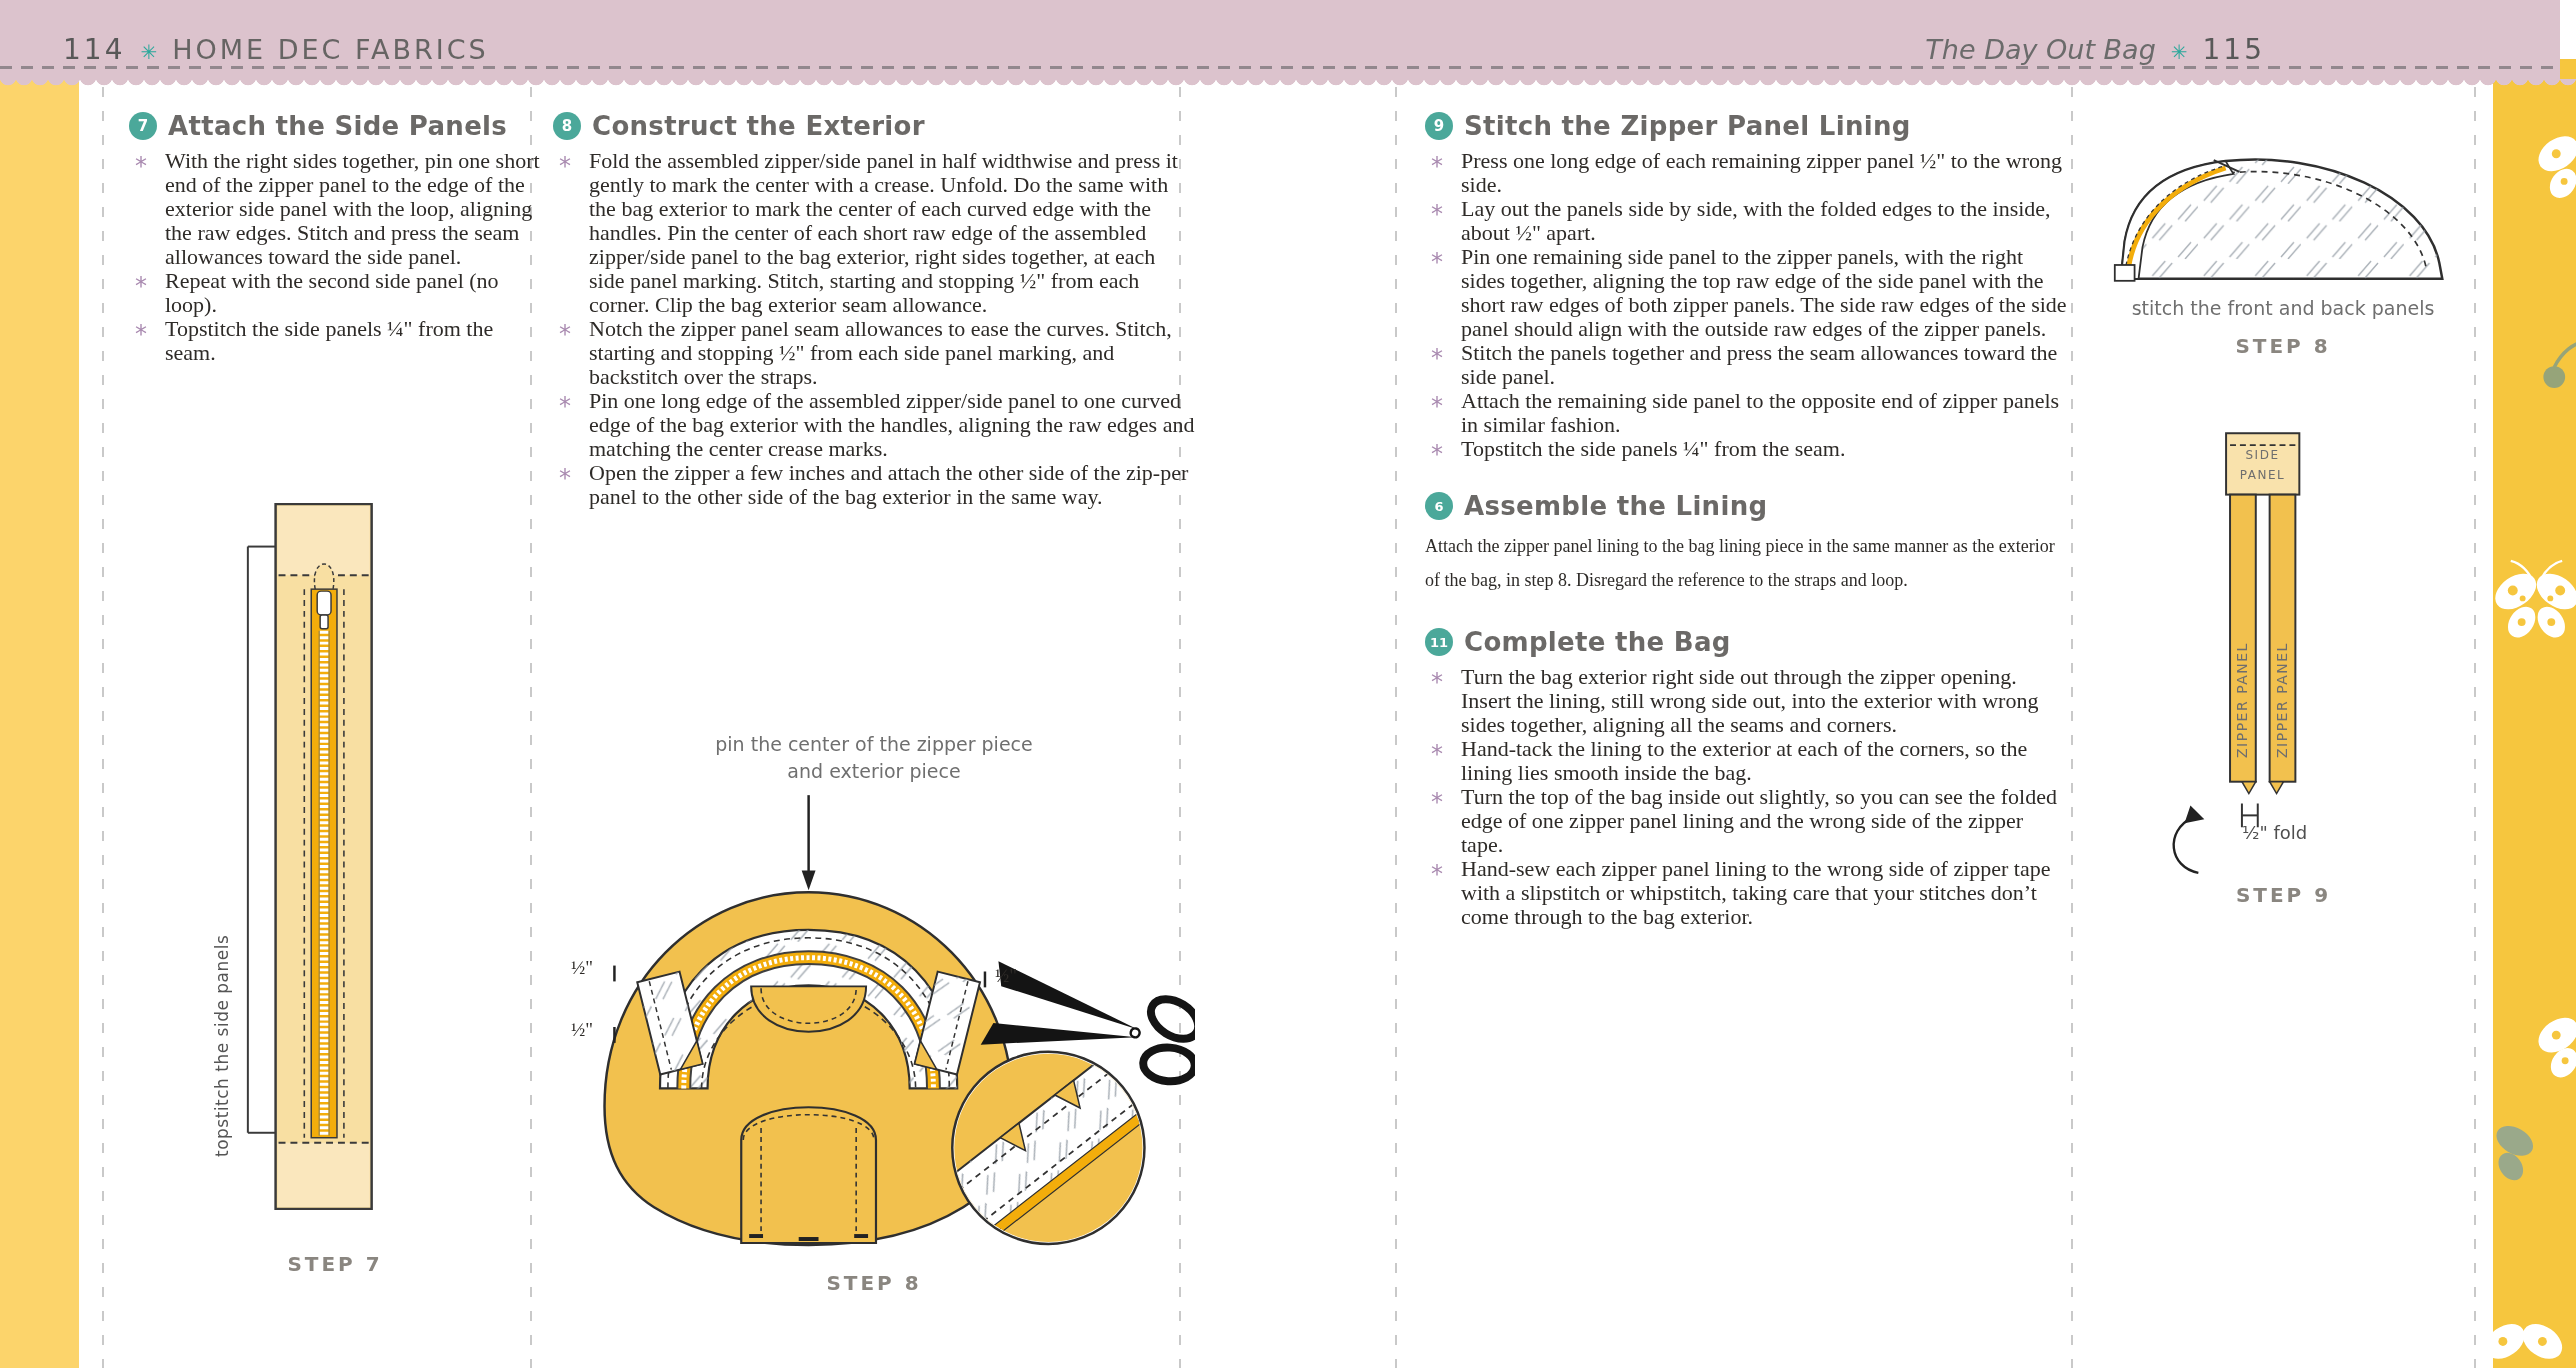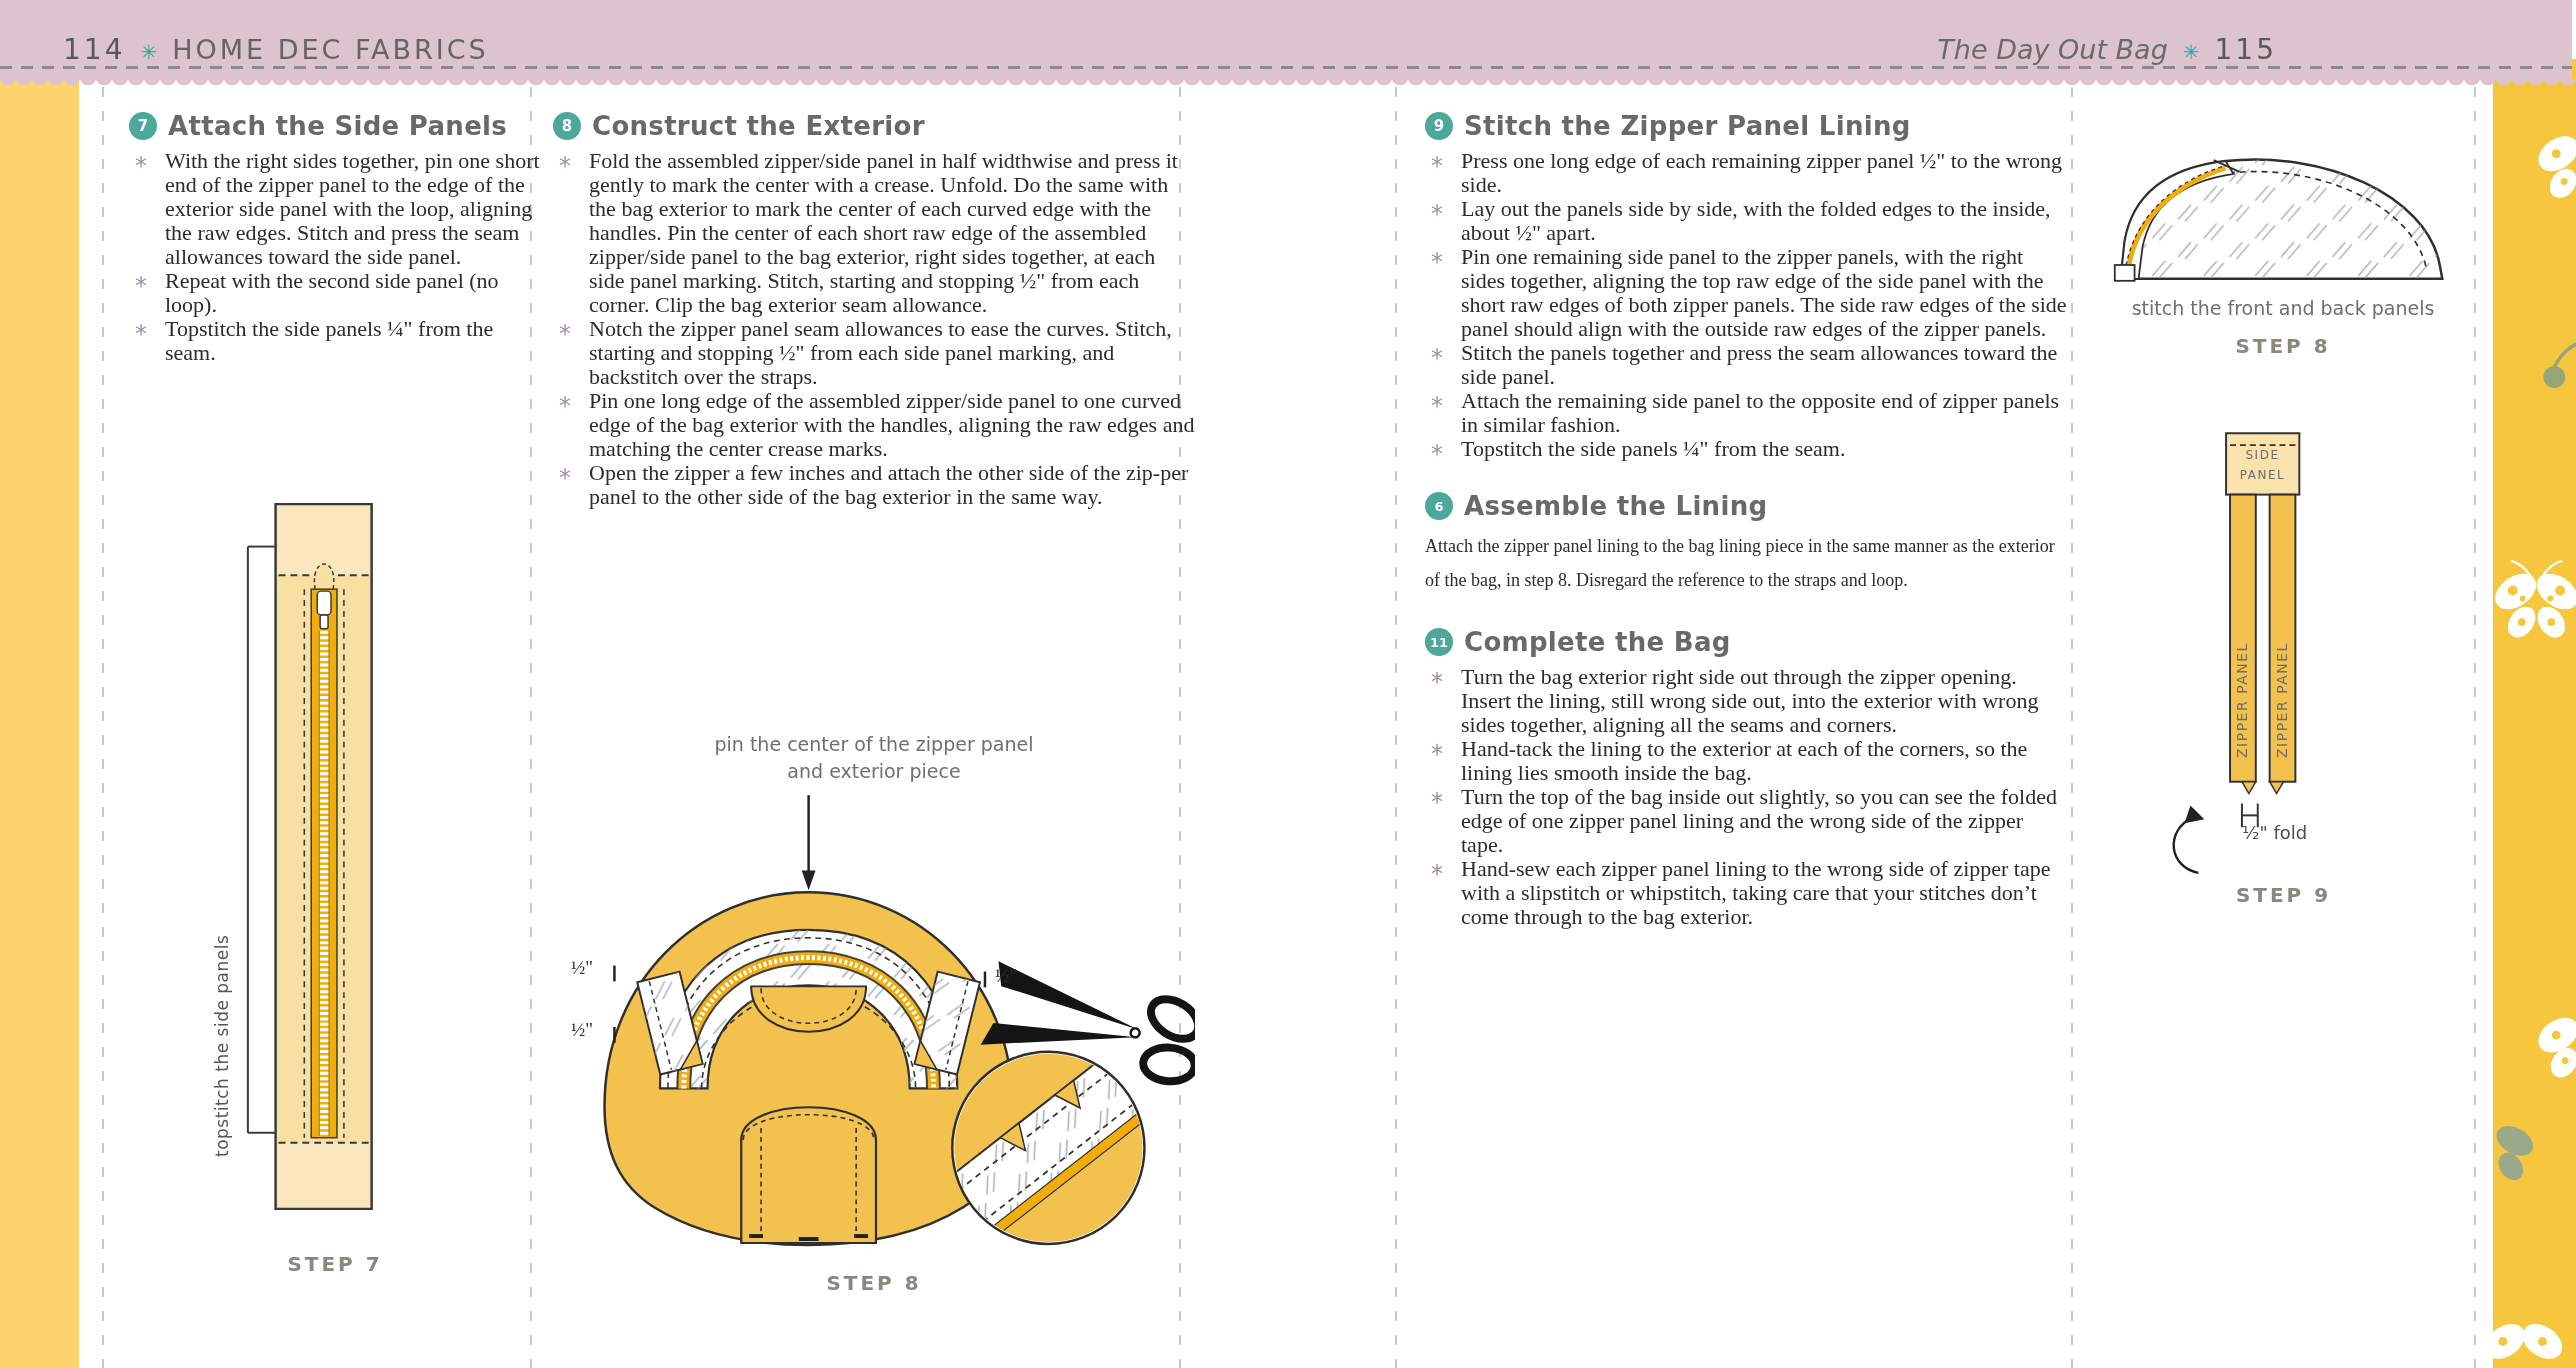--- a/index.html
+++ b/index.html
@@ -5,21 +5,21 @@
   * { margin:0; padding:0; box-sizing:border-box; }
   html,body { width:2576px; height:1368px; }
   body { font-family:"Liberation Serif",serif; background:#ffffff; }
   .page { position:relative; width:2576px; height:1368px; overflow:hidden; background:#ffffff; }
 
   
   .band-left  { position:absolute; left:0;  top:59px; bottom:0; width:79px;  background:#fcd46b; z-index:1; }
   .band-right { position:absolute; right:0; top:59px; bottom:0; width:83px;  background:#f6c63e; z-index:1; }
 
   
-  .header { position:absolute; top:0; left:0; right:4px; height:79px; background:#dcc3cd; z-index:6; }
+  .header { position:absolute; top:0; left:0; right:16px; height:79px; background:#dcc3cd; z-index:6; }
   .header-dash { position:absolute; top:66px; left:0; right:0; height:3px;
     background:repeating-linear-gradient(90deg,#92878d 0 12px,rgba(0,0,0,0) 12px 21px); }
   .scallop { position:absolute; top:79px; left:0; right:0; height:11px; z-index:6;
     background-image:radial-gradient(circle at 8px -2px,#dcc3cd 8px,rgba(0,0,0,0) 8.6px);
     background-size:16px 11px; background-repeat:repeat-x; }
   .hdr-left  { position:absolute; left:63px;  top:33px; display:flex; align-items:baseline; gap:15px;
     font-family:"DejaVu Sans",sans-serif; }
   .hdr-right { position:absolute; right:295px; top:33px; display:flex; align-items:baseline; gap:15px;
     font-family:"DejaVu Sans",sans-serif; }
   .hdr-num   { font-size:28px; letter-spacing:3px; color:#585858; }
@@ -202,21 +202,21 @@
     </div>
     <ul class="bullets">
       <li>Fold the assembled zipper/side panel in half widthwise and press it gently to mark the center with a crease. Unfold. Do the same with the bag exterior to mark the center of each curved edge with the handles. Pin the center of each short raw edge of the assembled zipper/side panel to the bag exterior, right sides together, at each side panel marking. Stitch, starting and stopping ½" from each corner. Clip the bag exterior seam allowance.</li>
       <li>Notch the zipper panel seam allowances to ease the curves. Stitch, starting and stopping ½" from each side panel marking, and backstitch over the straps.</li>
       <li>Pin one long edge of the assembled zipper/side panel to one curved edge of the bag exterior with the handles, aligning the raw edges and matching the center crease marks.</li>
       <li>Open the zipper a few inches and attach the other side of the zip-per panel to the other side of the bag exterior in the same way.</li>
     </ul>
 
     <div class="fig" style="top:644px; width:642px;">
       <div class="fignote">
-        <div>pin the center of the zipper panel</div>
+        <div>pin the center of the zipper piece</div>
         <div>and exterior piece</div>
       </div>
       <div class="figart" style="height:470px; margin-top:6px;">
         <svg width="642" height="470" viewBox="0 0 648 474">
           <defs>
             <pattern id="hatchA" width="52" height="38" patternUnits="userSpaceOnUse">
               <g stroke="#9aa2aa" stroke-width="1.5">
                 <line x1="6" y1="17" x2="19" y2="2"></line>
                   <line x1="13" y1="19" x2="26" y2="4"></line>
                 <line x1="32" y1="36" x2="45" y2="21"></line>

